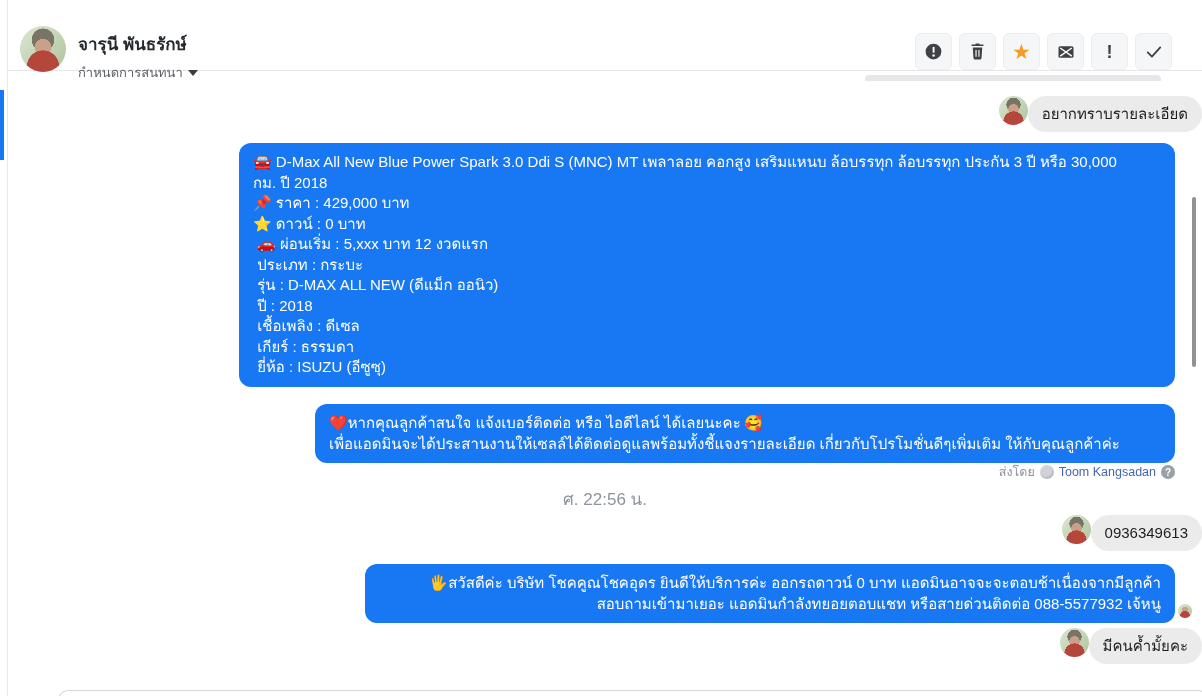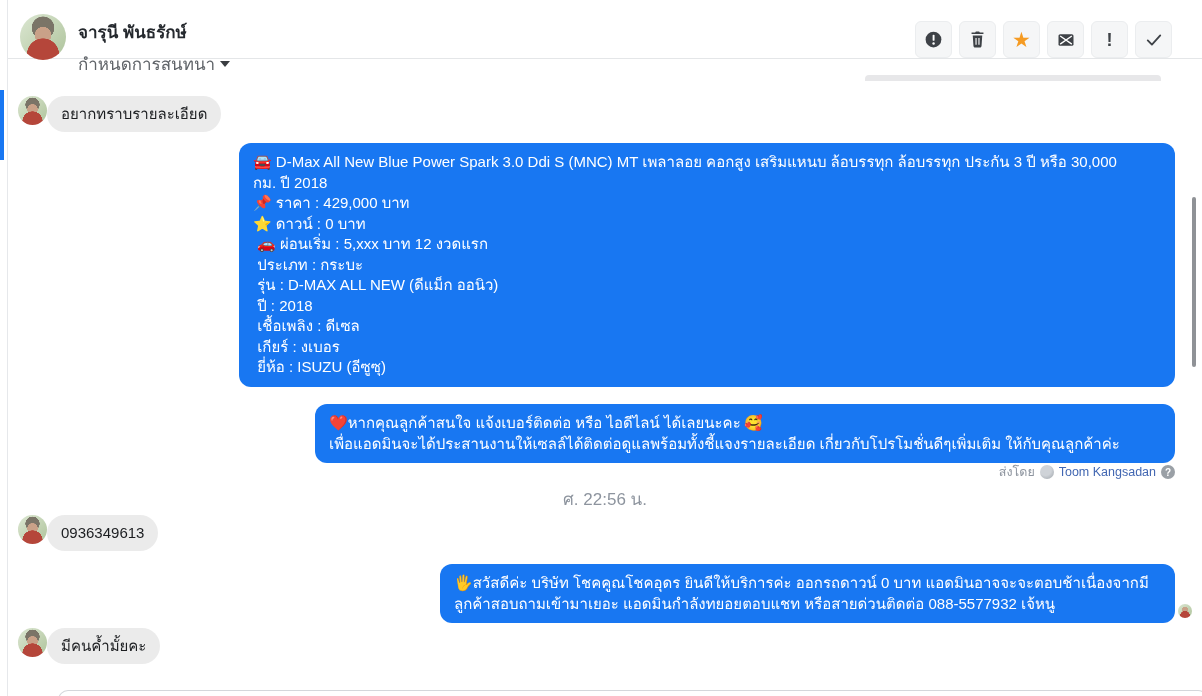--- a/index.html
+++ b/index.html
@@ -3,60 +3,60 @@
 <meta charset="utf-8">
 <style>
   * { margin:0; padding:0; box-sizing:border-box; }
   html,body { width:1202px; height:696px; }
   body { font-family:"Liberation Sans","DejaVu Sans",sans-serif; background:#fff; overflow:hidden; position:relative; color:#1c1e21; }
 
   .left-border { position:absolute; left:7px; top:0; bottom:0; width:1px; background:#e6e8eb; z-index:5; }
   .left-accent { position:absolute; left:0; top:90px; width:4px; height:70px; background:#1877f2; z-index:6; }
 
   
-  .header { position:absolute; left:8px; right:0; top:0; height:59px; background:#fff; border-bottom:1px solid #e4e6e8; z-index:4; }
+  .header { position:absolute; left:8px; right:0; top:12px; height:59px; background:#fff; border-bottom:1px solid #e4e6e8; z-index:4; }
   .header .avatar { position:absolute; left:12px; top:14px; width:46px; height:46px; border-radius:50%;
     background:
       radial-gradient(circle at 50% 88%, #b5463a 0 34%, transparent 35%),
       radial-gradient(circle at 50% 46%, #c9a188 0 24%, transparent 25%),
       radial-gradient(circle at 50% 30%, #7a7467 0 28%, transparent 29%),
       linear-gradient(135deg,#dce7d2,#aec39b);
     cursor:pointer; }
   .header .who { position:absolute; left:70px; top:18px; }
   .header .name { font-size:17px; font-weight:bold; color:#25292e; cursor:pointer; }
-  .header .sub { margin-top:5px; font-size:17px; color:#5f6368; cursor:pointer; display:flex; align-items:center; gap:5px; }
+  .header .sub { margin-top:5px; font-size:13px; color:#5f6368; cursor:pointer; display:flex; align-items:center; gap:5px; }
   .header .caret { width:0; height:0; border-left:5px solid transparent; border-right:5px solid transparent; border-top:6px solid #3a3d41; display:inline-block; }
 
   .actions { position:absolute; right:30px; top:21px; display:flex; gap:7px; }
   .abtn { width:37px; height:37px; border-radius:6px; background:#f5f6f7; border:1px solid #ebedef; display:flex; align-items:center; justify-content:center; cursor:pointer; }
   .abtn svg { display:block; }
   .glyph-star { color:#f59b23; font-size:21px; line-height:1; }
   .glyph-bang { color:#3e4247; font-size:18px; font-weight:bold; line-height:1; }
 
   
   .cutoff-bubble { position:absolute; left:865px; top:75px; width:296px; height:6px; background:#e7e7e9; border-radius:4px 4px 0 0; z-index:3; }
 
   
   .chat { position:absolute; left:8px; right:0; top:80px; bottom:0; overflow:hidden; }
   .row { position:absolute; left:0; right:0; }
 
-  .row.incoming { display:flex; align-items:flex-start; padding-left:10px; }
+  .row.incoming { display:flex; align-items:flex-start; padding-left:10px;justify-content:flex-end; }
   .mini-avatar { width:29px; height:29px; border-radius:50%; flex:0 0 29px;
     background:
       radial-gradient(circle at 50% 88%, #b5463a 0 34%, transparent 35%),
       radial-gradient(circle at 50% 46%, #c9a188 0 24%, transparent 25%),
       radial-gradient(circle at 50% 30%, #7a7467 0 28%, transparent 29%),
       linear-gradient(135deg,#dce7d2,#aec39b); }
   .bubble-in { background:#ebebeb; color:#1c1e21; font-size:15px; line-height:20px; padding:8px 14px; border-radius:18px; max-width:700px; }
 
   .bubble-out { position:absolute; right:27px; background:#1877f2; color:#fff; font-size:15px; line-height:20.5px; padding:9px 14px; border-radius:12px; overflow-wrap:anywhere; }
   .bubble-out .bline { display:block; white-space:pre-wrap; }
   .pos-1 .bubble-out { width:936px; }
   .pos-2 .bubble-out { width:860px; }
-  .pos-6 .bubble-out { width:735px; }
+  .pos-6 .bubble-out { width:810px;text-align:right; }
   .seen-avatar { position:absolute; right:-17px; bottom:5px; width:14px; height:14px; border-radius:50%;
     background:
       radial-gradient(circle at 50% 85%, #b5463a 0 35%, transparent 36%),
       radial-gradient(circle at 50% 42%, #c9a188 0 28%, transparent 29%),
       linear-gradient(135deg,#dce7d2,#aec39b); }
 
   .row.sentby { text-align:right; padding-right:27px; font-size:12.5px; color:#8d949e; display:block; }
   .sentby-inner { display:inline-flex; align-items:center; gap:5px; }
   .agent-avatar { width:14px; height:14px; border-radius:50%; background:radial-gradient(circle at 40% 35%, #cfd3d8 0 45%, #9aa0a6 100%); display:inline-block; }
   .agent-name { color:#4267b2; cursor:pointer; }
@@ -141,21 +141,21 @@
       <div class="bubble-out">
         <span class="bline">🚘 D-Max All New Blue Power Spark 3.0 Ddi S (MNC) MT เพลาลอย คอกสูง เสริมแหนบ ล้อบรรทุก ล้อบรรทุก ประกัน 3 ปี หรือ 30,000</span>
         <span class="bline">กม. ปี 2018</span>
         <span class="bline">📌 ราคา : 429,000 บาท</span>
         <span class="bline">⭐ ดาวน์ : 0 บาท</span>
         <span class="bline"> 🚗 ผ่อนเริ่ม : 5,xxx บาท 12 งวดแรก</span>
         <span class="bline"> ประเภท : กระบะ</span>
         <span class="bline"> รุ่น : D-MAX ALL NEW (ดีแม็ก ออนิว)</span>
         <span class="bline"> ปี : 2018</span>
         <span class="bline"> เชื้อเพลิง : ดีเซล</span>
-        <span class="bline"> เกียร์ : งเบอร</span>
+        <span class="bline"> เกียร์ : ธรรมดา</span>
         <span class="bline"> ยี่ห้อ : ISUZU (อีซูซุ)</span>
       </div>
     </div>
     <div class="row pos-2 outgoing">
       <div class="bubble-out">
         <span class="bline">❤️หากคุณลูกค้าสนใจ แจ้งเบอร์ติดต่อ หรือ ไอดีไลน์ ได้เลยนะคะ 🥰</span>
         <span class="bline">เพื่อแอดมินจะได้ประสานงานให้เซลล์ได้ติดต่อดูแลพร้อมทั้งชี้แจงรายละเอียด เกี่ยวกับโปรโมชั่นดีๆเพิ่มเติม ให้กับคุณลูกค้าค่ะ</span>
       </div>
     </div>
     <div class="row pos-3 sentby"><span class="sentby-inner">

